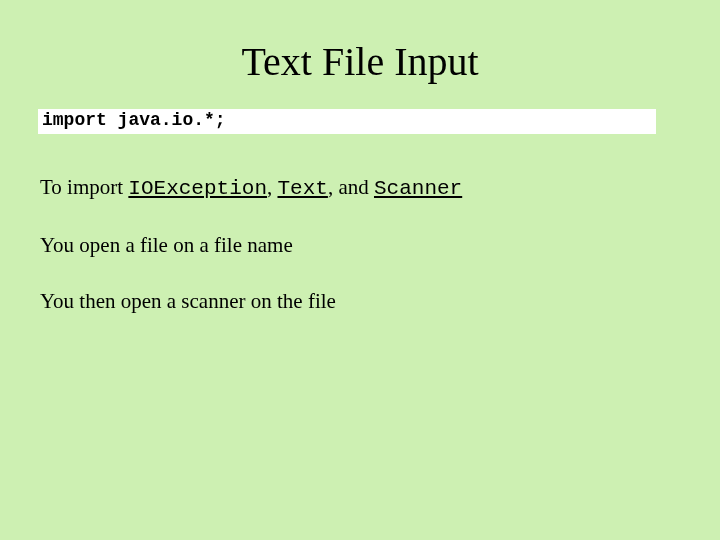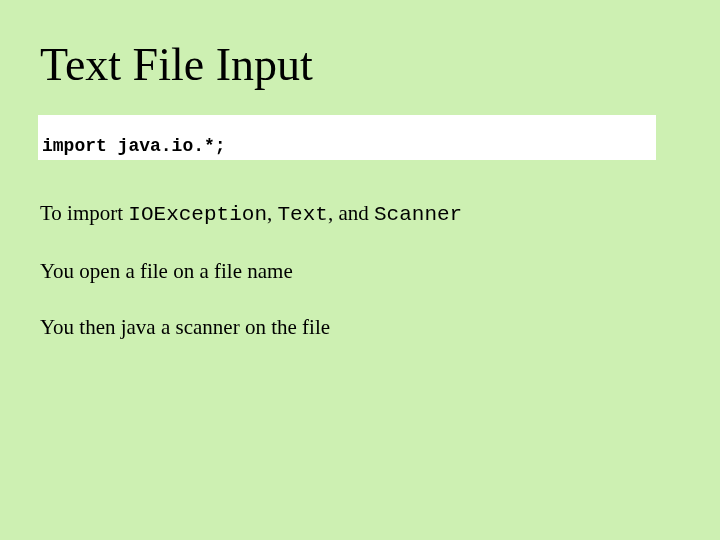--- a/index.html
+++ b/index.html
@@ -11,46 +11,47 @@
   body {
     background: #cdf0b2;
     font-family: 'Times New Roman', Times, serif;
     color: #000;
   }
   .slide {
     padding: 28px 40px 0 40px;
     box-sizing: border-box;
   }
   .title {
-    font-size: 46px;
-    text-align: left;
+    font-size: 40px;
+    text-align: center;
     margin: 10px 0 24px 0;
     font-weight: normal;
   }
   .codebox {
     background: #ffffff;
-    padding: 20px 4px 2px 4px;
+    padding: 0 4px 2px 4px;
     font-family: 'Courier New', Courier, monospace;
     font-weight: bold;
     font-size: 18px;
     line-height: 1.25;
     width: 610px;
     margin-left: -2px;
   }
   .codebox div { white-space: pre; }
   .body {
     margin-top: 40px;
     font-size: 21px;
     line-height: 1.25;
   }
   .body p {
     margin: 0 0 30px 0;
   }
   .mono {
     font-family: 'Courier New', Courier, monospace;
+    text-decoration: underline;
   }
 </style>
 </head>
 <body>
 
 <div class="slide">
 
   <h1 class="title">Text File Input</h1>
 
   <div class="codebox">
@@ -58,19 +59,19 @@
   </div>
 
   <div class="body">
 
     <p>
       <span>To import </span><span class="mono">IOException</span><span>, </span><span class="mono">Text</span><span>, and </span><span class="mono">Scanner</span>
     </p>
 
     <p>You open a file on a file name</p>
 
-    <p>You then java a scanner on the file</p>
+    <p>You then open a scanner on the file</p>
 
 
 
   </div>
 
 </div>
 
 </body></html>

